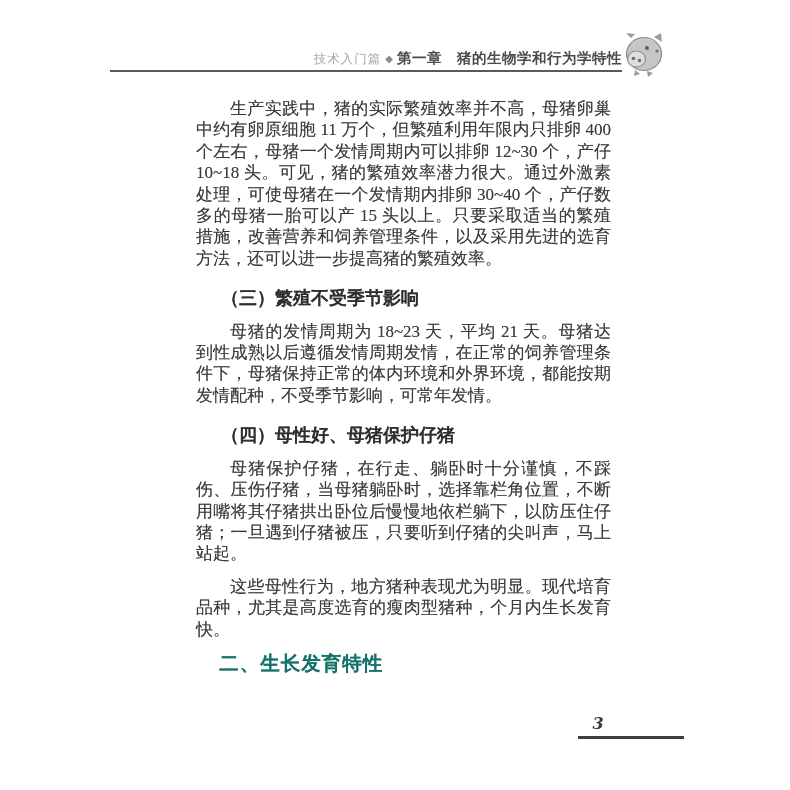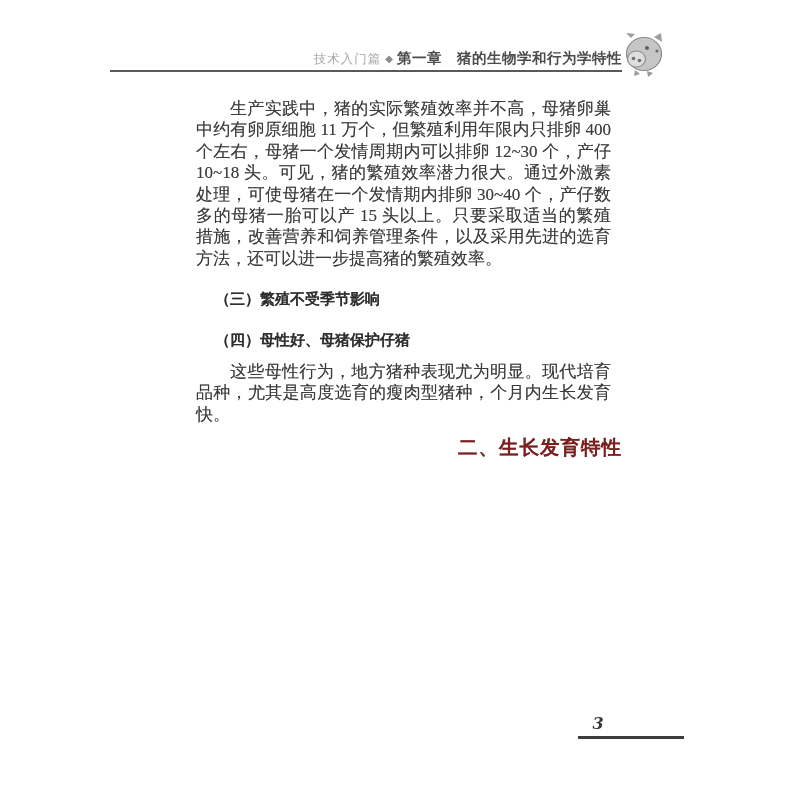--- a/index.html
+++ b/index.html
@@ -74,38 +74,37 @@
     font-size: 17px;
     line-height: 21.4px;
     text-align: justify;
     text-indent: 2em;
     color: #3c3c3c;
     text-shadow: 0 0 0.4px rgba(60,60,60,0.55);
   }
   .body-col h3 {
     margin: 19px 0 3px 0;
     font-family: "Liberation Sans", sans-serif;
-    font-size: 15px;
+    font-size: 18px;
     line-height: 21.4px;
     font-weight: bold;
     color: #2e2e2e;
     text-indent: 2em;
     text-shadow: 0 0 0.4px rgba(40,40,40,0.55);
   }
   .body-col h2 {
     margin: 10px 0 10px 0;
-    font-family: Liberation Mono, monospace;
+    font-family: Liberation Serif, serif;
     font-size: 19.5px;
     line-height: 26px;
     font-weight: bold;
-    color: #7f1d1d;
+    color: #0f766e;
     text-indent: 1.75em;
     letter-spacing: 1px;
     text-shadow: 0 0 0.4px rgba(40,40,40,0.55);
-    text-align: right;
   }
 
   
   .page-num {
     position: absolute;
     left: 578px;
     top: 714px;
     width: 40px;
     text-align: center;
     font-family: "DejaVu Serif", serif;
@@ -145,21 +144,23 @@
       <circle cx="26" cy="18" r="2" fill="#5f5f5f"></circle>
       <circle cx="36" cy="21" r="1.6" fill="#6f6f6f"></circle>
       <path d="M14 40 L13 46 L19 44 Z" fill="#9a9a9a"></path>
       <path d="M26 41 L27 47 L32 43 Z" fill="#9a9a9a"></path>
     </g>
   </svg>
 
   <main class="body-col">
     <p>生产实践中，猪的实际繁殖效率并不高，母猪卵巢中约有卵原细胞 11 万个，但繁殖利用年限内只排卵 400 个左右，母猪一个发情周期内可以排卵 12~30 个，产仔 10~18 头。可见，猪的繁殖效率潜力很大。通过外激素处理，可使母猪在一个发情期内排卵 30~40 个，产仔数多的母猪一胎可以产 15 头以上。只要采取适当的繁殖措施，改善营养和饲养管理条件，以及采用先进的选育方法，还可以进一步提高猪的繁殖效率。</p>
     <h3>（三）繁殖不受季节影响</h3>
+    <p>母猪的发情周期为 18~23 天，平均 21 天。母猪达到性成熟以后遵循发情周期发情，在正常的饲养管理条件下，母猪保持正常的体内环境和外界环境，都能按期发情配种，不受季节影响，可常年发情。</p>
     <h3>（四）母性好、母猪保护仔猪</h3>
+    <p>母猪保护仔猪，在行走、躺卧时十分谨慎，不踩伤、压伤仔猪，当母猪躺卧时，选择靠栏角位置，不断用嘴将其仔猪拱出卧位后慢慢地依栏躺下，以防压住仔猪；一旦遇到仔猪被压，只要听到仔猪的尖叫声，马上站起。</p>
     <p>这些母性行为，地方猪种表现尤为明显。现代培育品种，尤其是高度选育的瘦肉型猪种，个月内生长发育快。</p>
     <h2>二、生长发育特性</h2>
   </main>
 
   <div class="page-num">3</div>
   <div class="footer-rule"></div>
 
 </div>
 
 </body></html>

